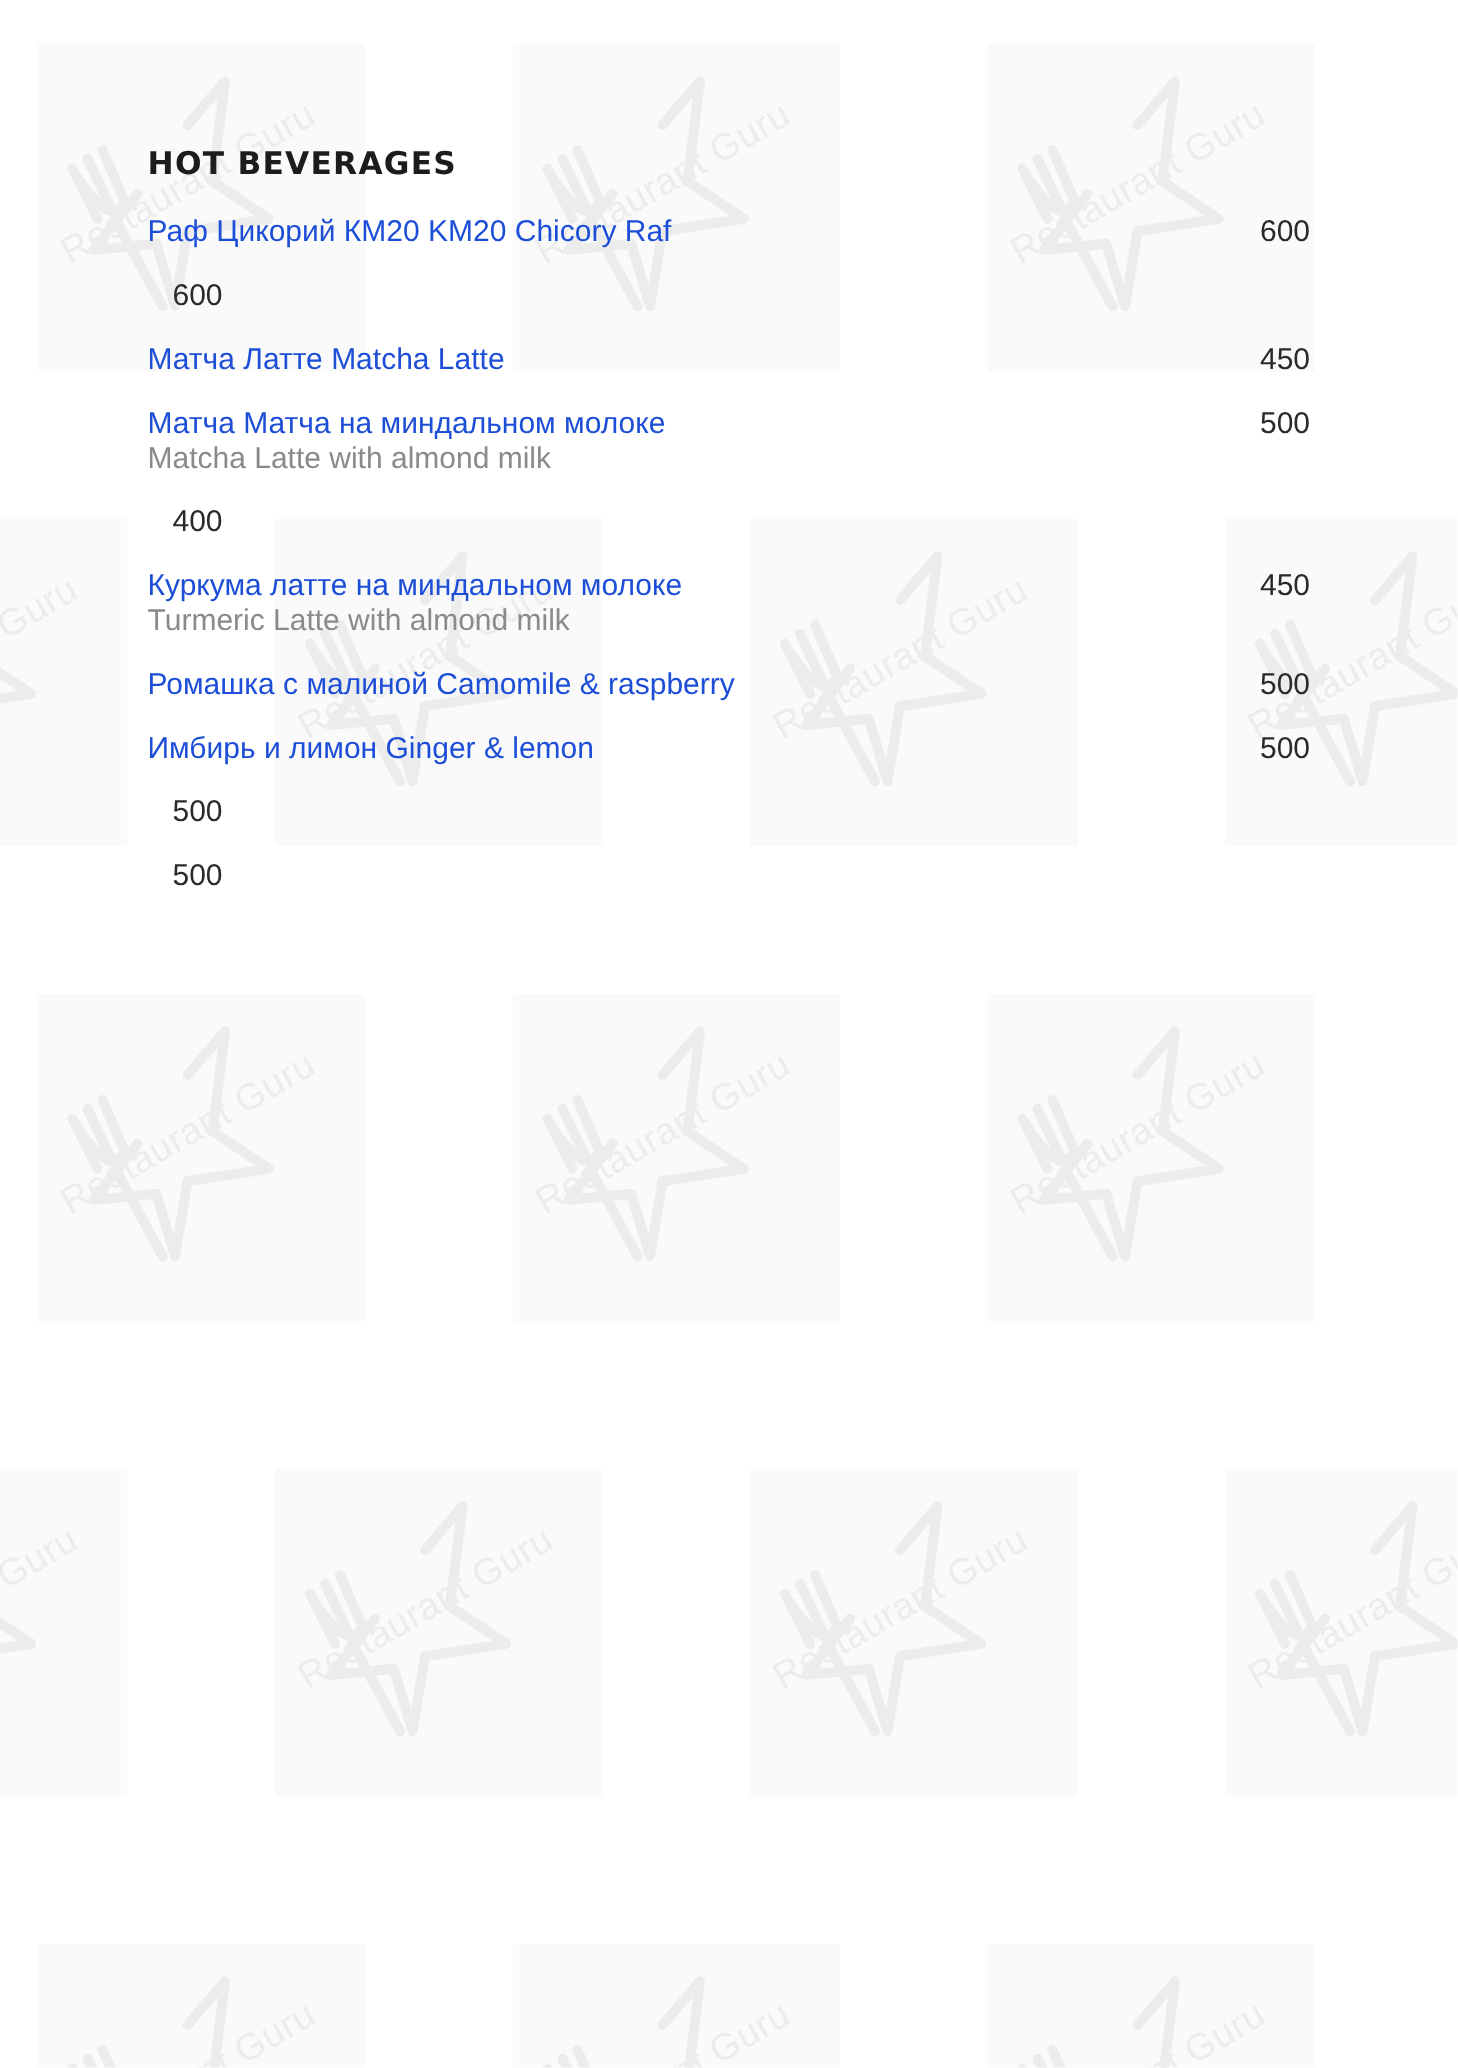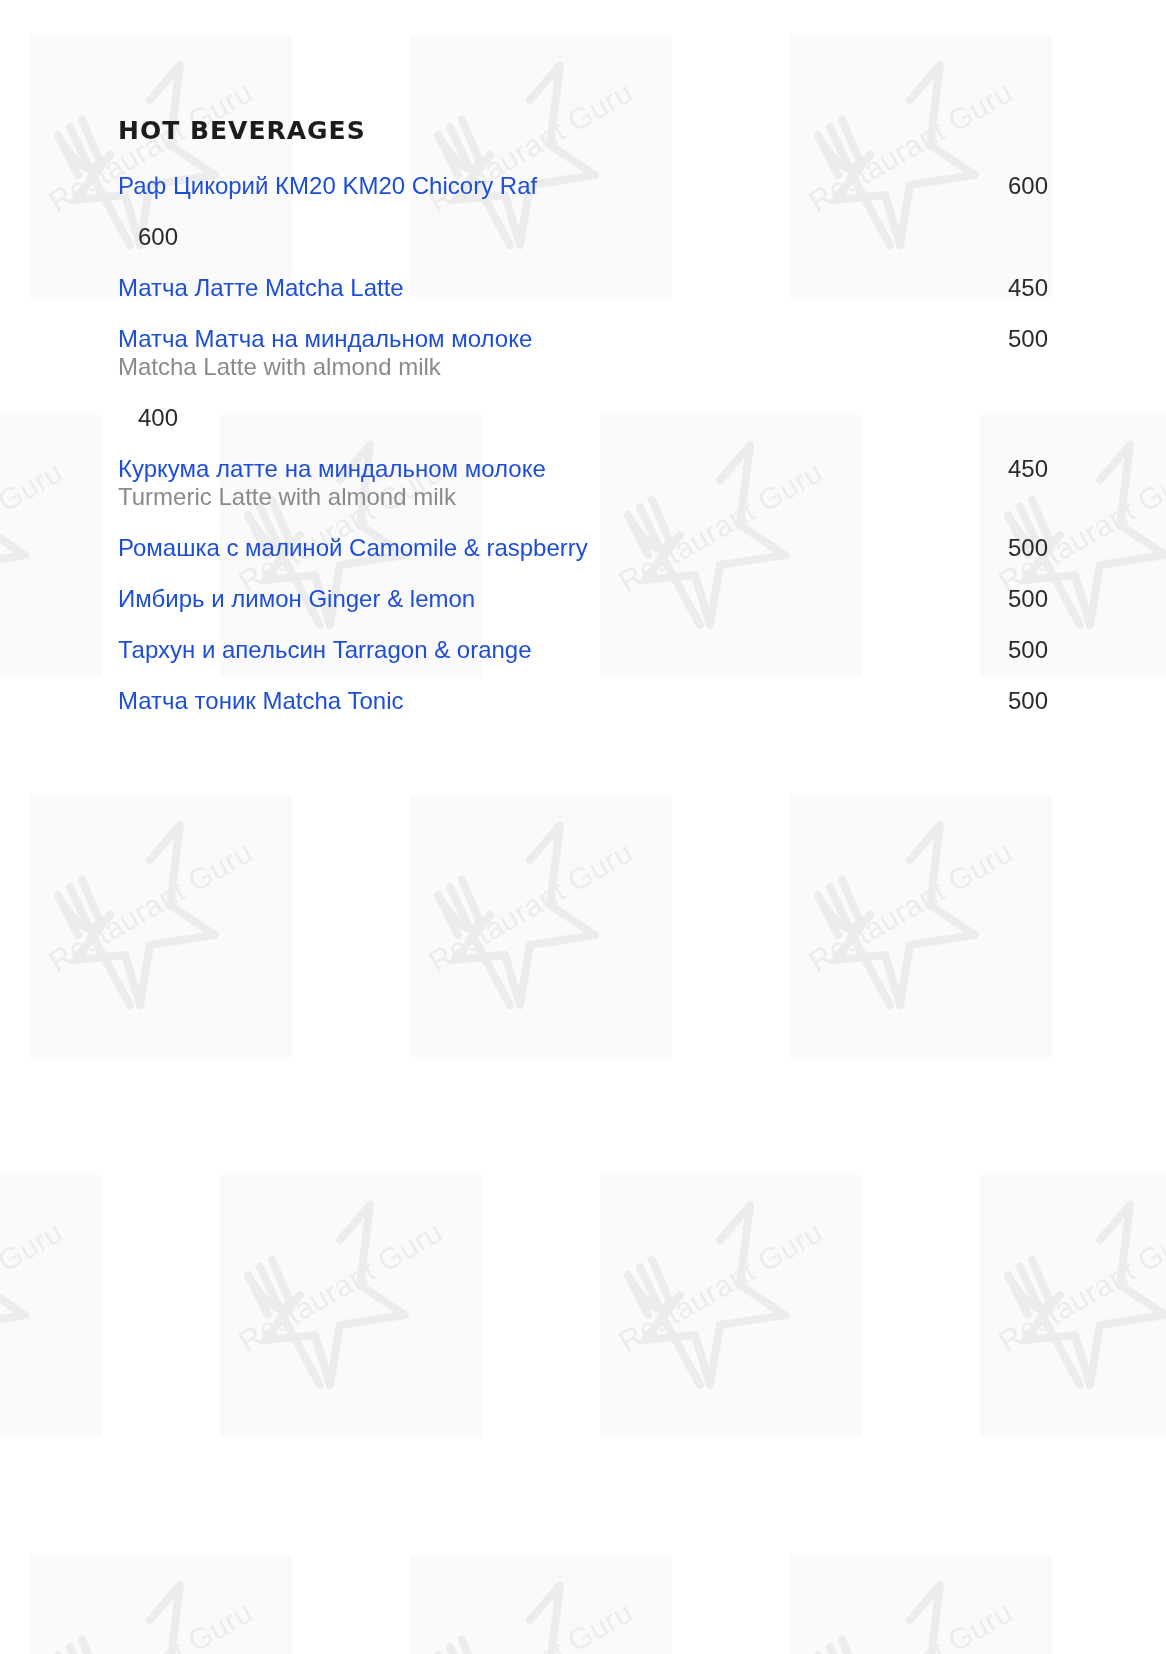--- a/index.html
+++ b/index.html
@@ -140,20 +140,18 @@
   </div>
   <div class="item">
     <div class="item-names"><span class="ru">Ромашка с малиной</span> <span class="en">Camomile &amp; raspberry</span></div>
     <div class="price">500</div>
   </div>
   <div class="item">
     <div class="item-names"><span class="ru">Имбирь и лимон</span> <span class="en">Ginger &amp; lemon</span></div>
     <div class="price">500</div>
   </div>
   <div class="item">
-    <div class="item-names"><span class="ru">Тархун и апельсин</span> <span class="en">Tarragon &amp; orange</span></div>
     <div class="price">500</div>
   </div>
   <div class="item">
-    <div class="item-names"><span class="ru">Матча тоник</span> <span class="en">Matcha Tonic</span></div>
     <div class="price">500</div>
   </div>
 </div>
 
 </body></html>

